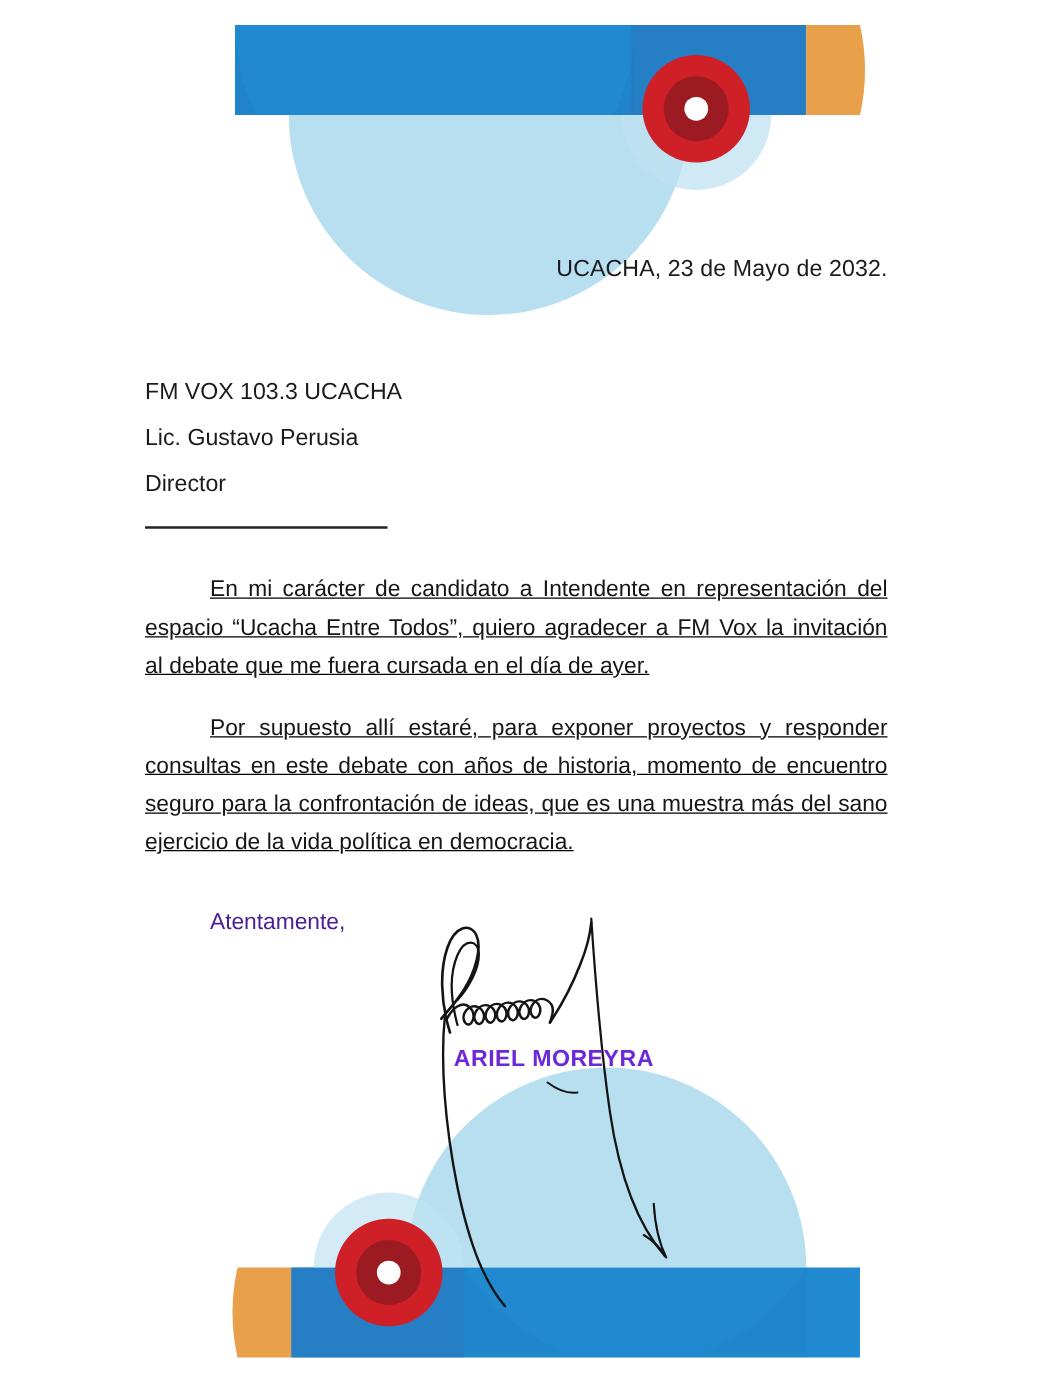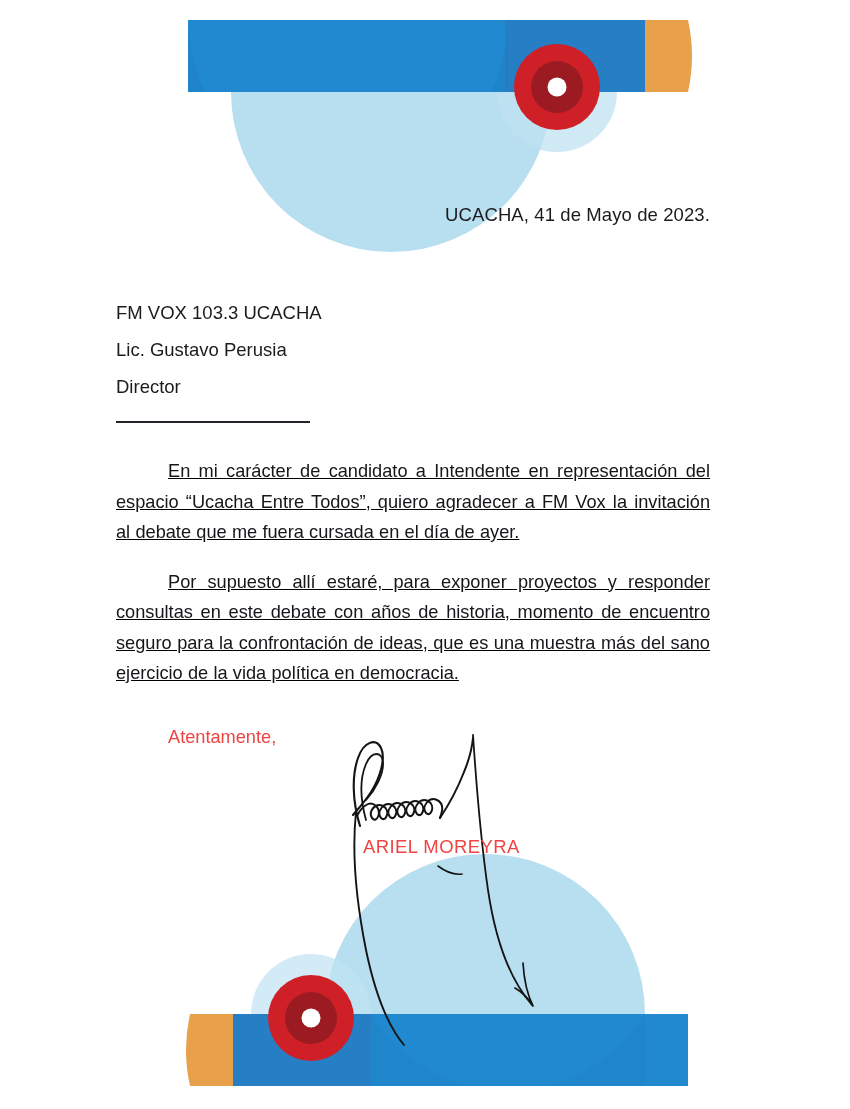--- a/index.html
+++ b/index.html
@@ -75,30 +75,30 @@
     text-indent: 52px;
     word-spacing: 0.2px;
   }
   .body-copy p:last-child { margin-bottom: 0; }
 
   .closing {
     position: absolute;
     left: 168px;
     top: 727px;
     font-size: 18.2px;
-    color: #ef4444;
+    color: #4c1d95;
   }
 
   .sign-name {
     position: absolute;
     left: 363px;
     top: 836px;
     font-size: 18.5px;
-    font-weight: normal;
-    color: #ef4444;
+    font-weight: bold;
+    color: #6d28d9;
     letter-spacing: 0.4px;
     white-space: nowrap;
   }
   .sign-org {
     position: absolute;
     left: 355px;
     top: 872px;
     font-size: 18.5px;
     font-weight: bold;
     color: #0d0d11;
@@ -179,21 +179,21 @@
 
     <path d="M251,1014 A60,60 0 0 1 371,1014 Z" fill="#BFE2F2" opacity="0.70"></path>
 
     <g>
       <circle cx="311" cy="1018" r="43" fill="#CF2028"></circle>
       <circle cx="311" cy="1018" r="26" fill="#8E1A20" opacity="0.80"></circle>
       <circle cx="311" cy="1018" r="9.5" fill="#FFFFFF"></circle>
     </g>
   </svg>
 
-  <div class="date-line">UCACHA, 41 de Mayo de 2023.</div>
+  <div class="date-line">UCACHA, 23 de Mayo de 2032.</div>
 
   <div class="addressee">
     <div class="line">FM VOX 103.3 UCACHA</div>
     <div class="line">Lic. Gustavo Perusia</div>
     <div class="line">Director</div>
     <div class="rule"></div>
   </div>
 
   <div class="body-copy">
     <p>En mi carácter de candidato a Intendente en representación del espacio “Ucacha Entre Todos”, quiero agradecer a FM Vox la invitación al debate que me fuera cursada en el día de ayer.</p>

